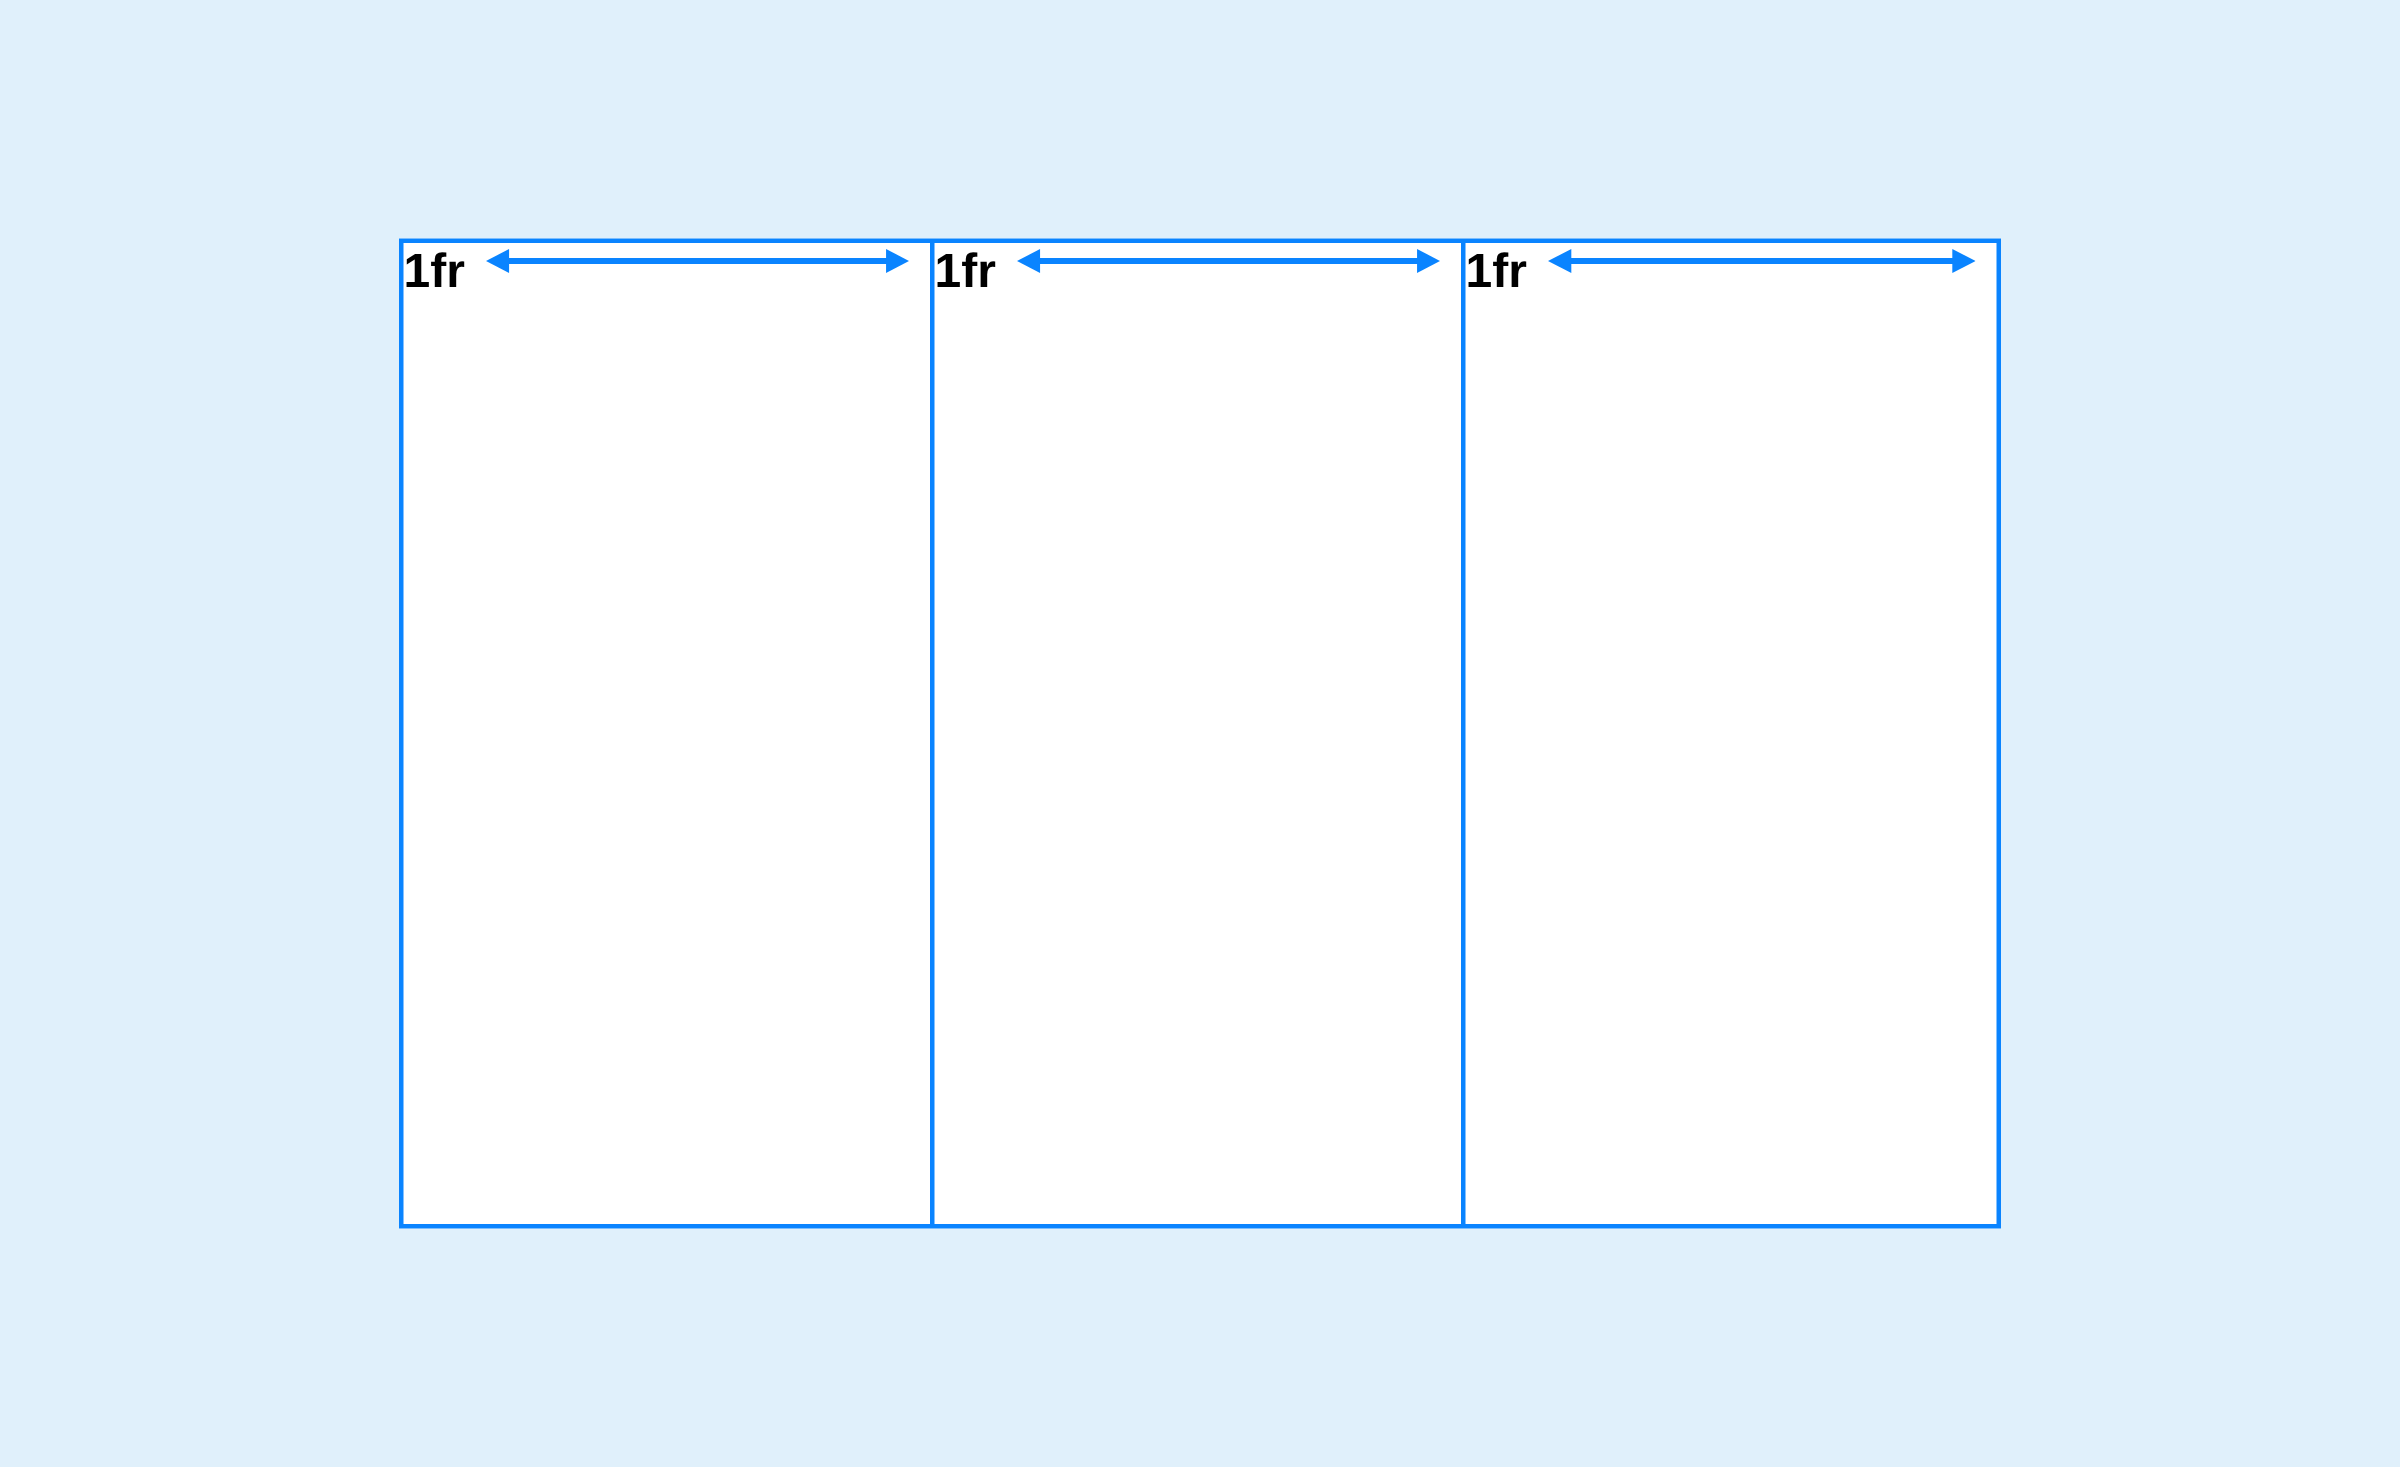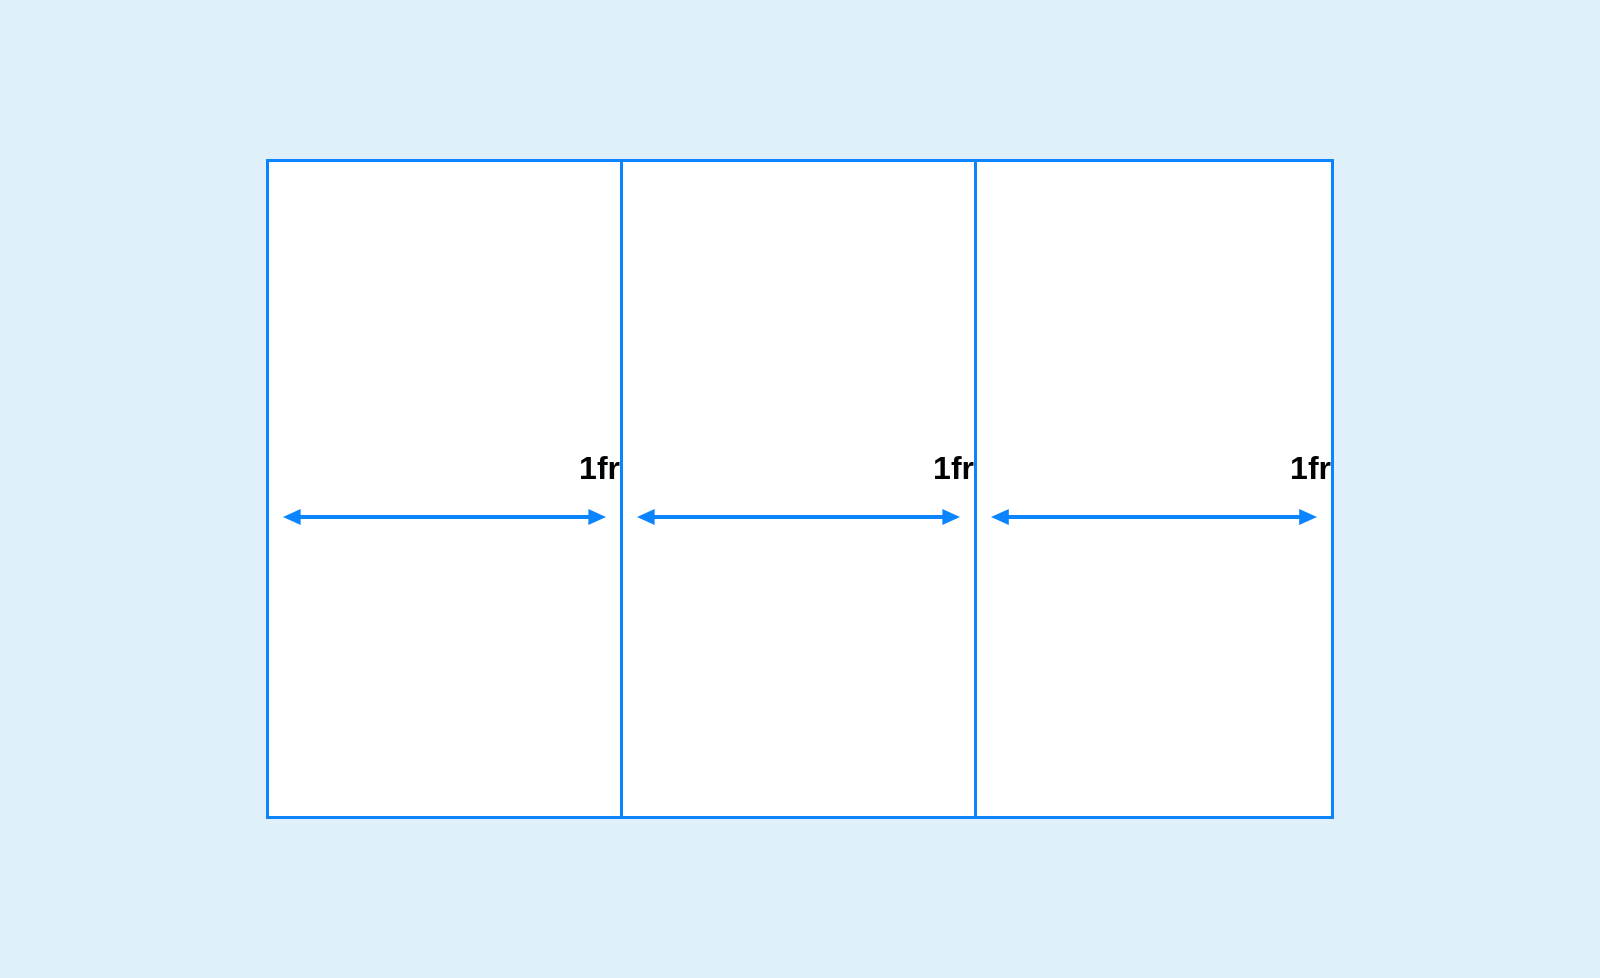--- a/index.html
+++ b/index.html
@@ -23,22 +23,22 @@
       grid-template-columns: 1fr 1fr 1fr;
       width: 1068px;
       height: 660px;
       background-color: #ffffff;
       border: 3px solid #0a84ff;
     }
     
     .grid-column {
       border-right: 3px solid #0a84ff;
       display: flex;
-      flex-direction: column;
-      align-items: flex-end;
+      flex-direction: row;
+      align-items: flex-start;
       justify-content: center;
       position: relative;
     }
     
     .grid-column:last-child {
       border-right: none;
     }
     
     .column-label {
       font-size: 32px;

